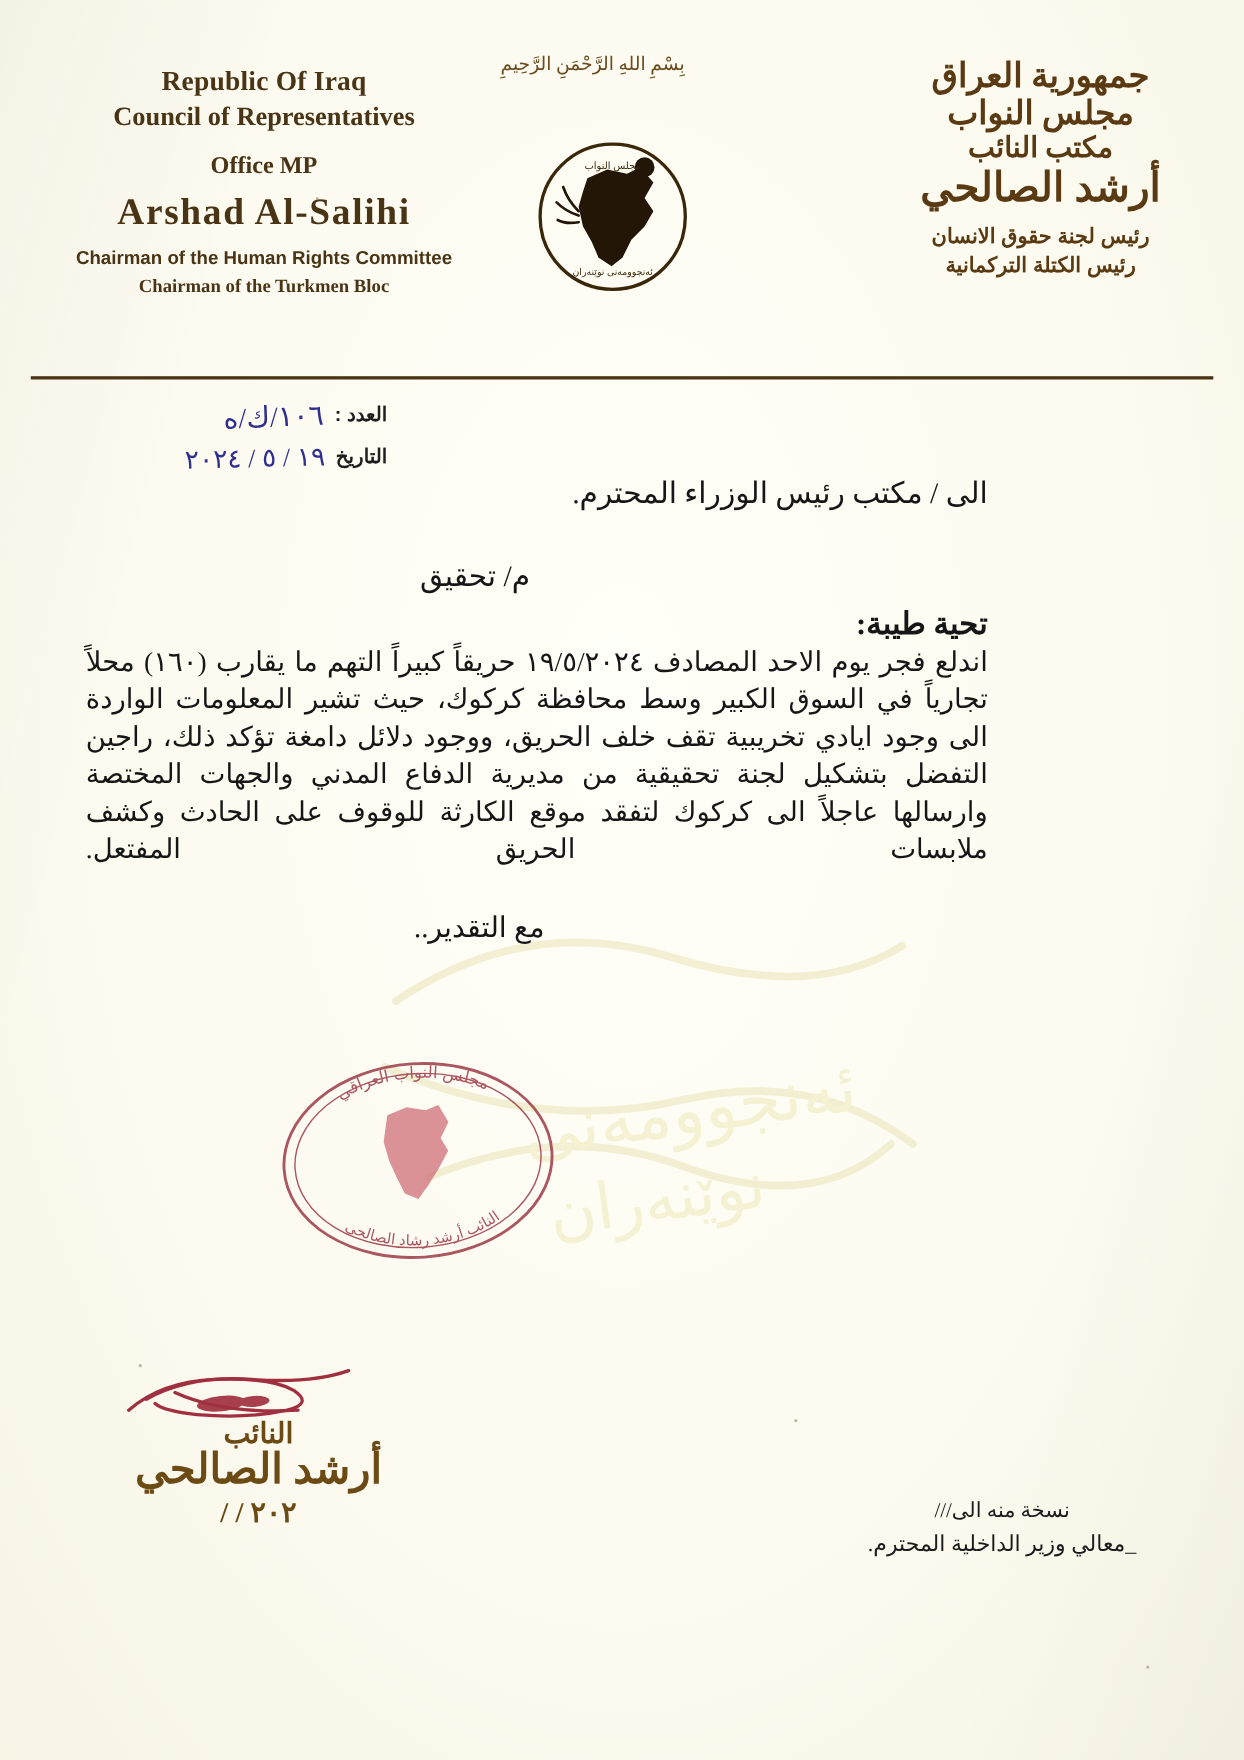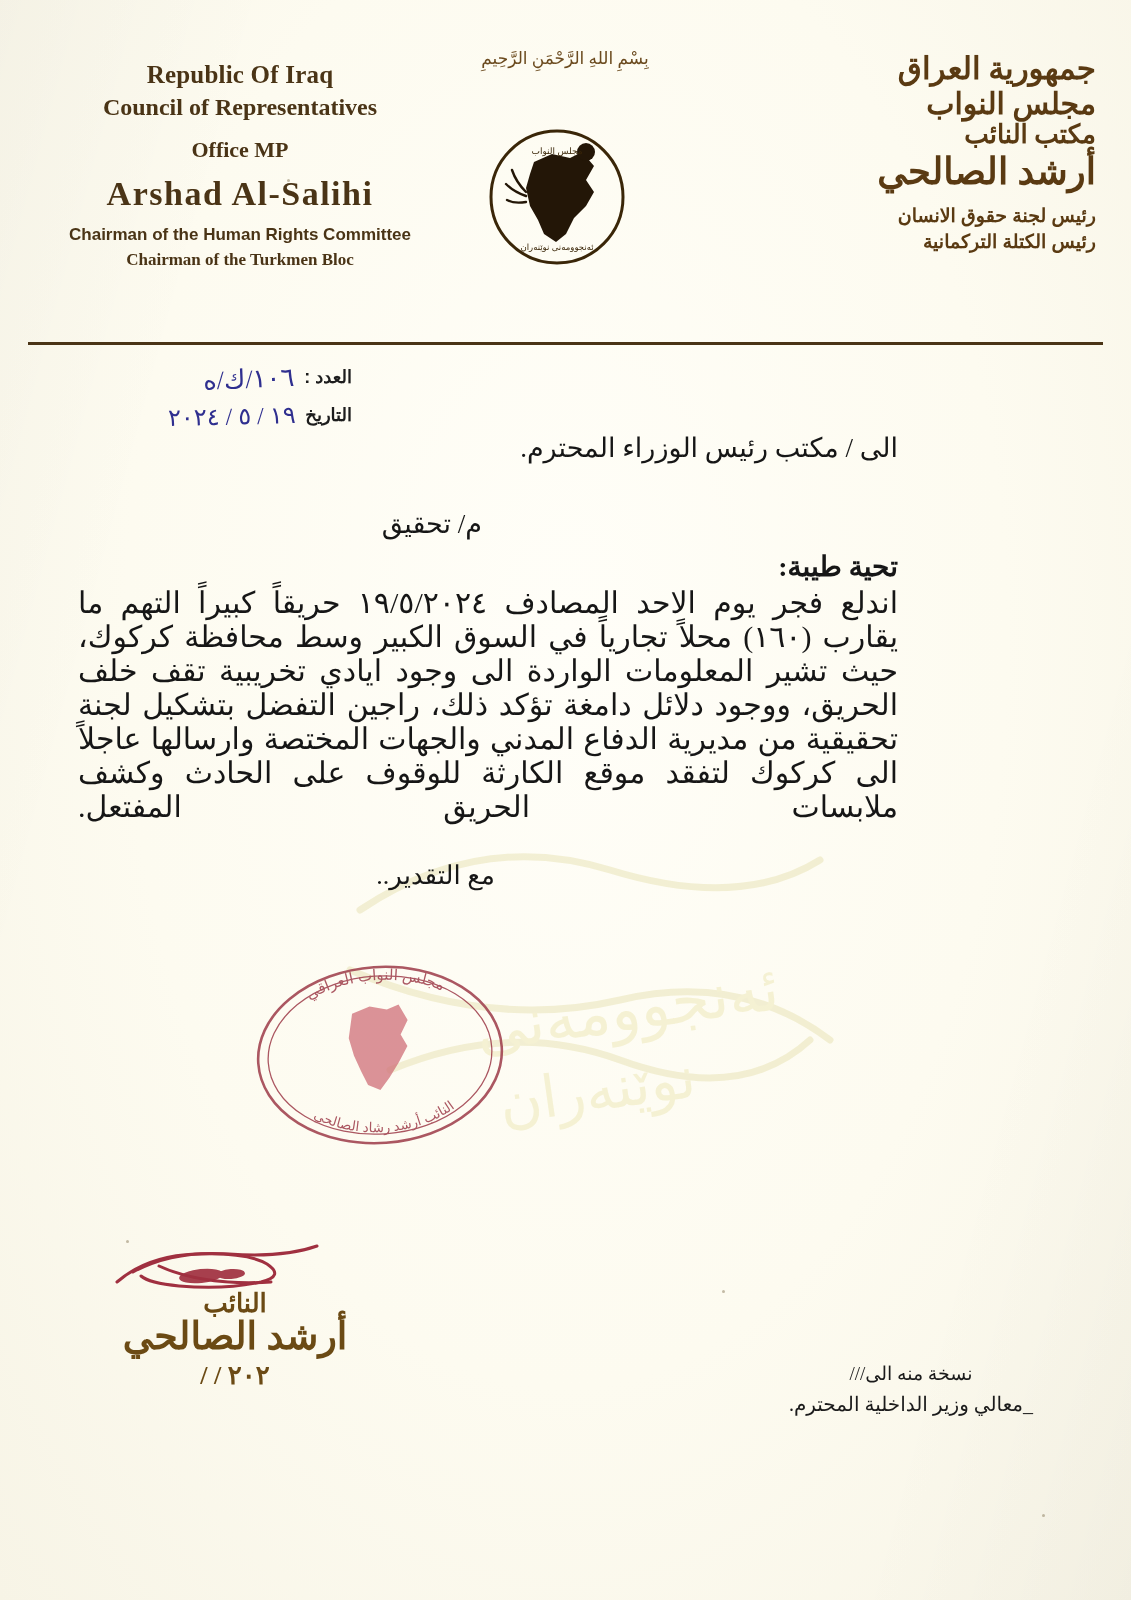--- a/index.html
+++ b/index.html
@@ -31,31 +31,31 @@
   }
   .hdr-en .l1{font-size:25px;font-weight:bold;letter-spacing:.2px;line-height:1.22;font-family:"Liberation Serif",serif;}
   .hdr-en .l2{font-size:24px;font-weight:bold;line-height:1.35;font-family:"Liberation Serif",serif;}
   .hdr-en .l3{font-size:22px;font-weight:bold;margin-top:14px;font-family:"Liberation Serif",serif;text-align:center;}
   .hdr-en .name{font-size:34px;font-weight:bold;letter-spacing:1.5px;margin-top:12px;font-family:"Liberation Serif",serif;}
   .hdr-en .l5{font-size:17px;font-weight:bold;margin-top:10px;line-height:1.45;font-family:"Liberation Sans",sans-serif;}
   .hdr-en .l6{font-size:17px;font-weight:bold;line-height:1.45;font-family:Liberation Serif, serif;}
 
   .hdr-ar{
     position:absolute;right:35px;top:52px;width:300px;
-    color:#5a3a12;direction:rtl;
+    text-align:center;color:#5a3a12;direction:rtl;
   }
   .hdr-ar .a1{font-size:31px;font-weight:bold;line-height:1.12;letter-spacing:-1px;}
   .hdr-ar .a2{font-size:30px;font-weight:bold;line-height:1.12;letter-spacing:-1px;}
   .hdr-ar .a3{font-size:26px;font-weight:bold;line-height:1.15;letter-spacing:-1px;}
   .hdr-ar .a4{font-size:37px;font-weight:bold;line-height:1.1;letter-spacing:-2px;margin-top:2px;}
   .hdr-ar .a5{font-size:19px;font-weight:bold;margin-top:10px;line-height:1.4;letter-spacing:.5px;font-family:"Liberation Sans",sans-serif;}
   .hdr-ar .a6{font-size:19px;font-weight:bold;line-height:1.4;letter-spacing:1.5px;font-family:"Liberation Sans",sans-serif;}
 
   .basmala{
-    position:absolute;left:455px;top:48px;width:220px;text-align:center;
+    position:absolute;left:455px;top:48px;width:220px;text-align:left;
     color:#6b4a1e;font-size:17px;direction:rtl;letter-spacing:-1px;
   }
 
   .emblem{
     position:absolute;left:482px;top:122px;width:150px;height:150px;
   }
   .emblem svg{display:block;}
 
   .hdr-rule{
     position:absolute;left:28px;top:342px;width:1075px;height:0;
@@ -87,28 +87,28 @@
   .subject{
     position:absolute;right:508px;top:508px;
     font-size:27px;color:#161616;font-weight:normal;
   }
   .greeting{
     position:absolute;right:92px;top:550px;
     font-size:28px;color:#161616;font-weight:bold;
   }
   .para{
     position:absolute;right:92px;top:586px;width:820px;
-    font-size:30px;line-height:34px;color:#161616;
+    font-size:25px;line-height:34px;color:#161616;
     text-align:justify;text-align-last:justify;
     word-spacing:1px;
   }
   .para p{margin:0;}
   .regards{
     position:absolute;right:495px;top:828px;
-    font-size:26px;color:#161616;letter-spacing:2px;margin-top:32px;
+    font-size:26px;color:#161616;letter-spacing:2px;
   }
 
   
   .watermark{
     position:absolute;left:330px;top:770px;width:520px;height:480px;
     opacity:.42;pointer-events:none;
   }
 
   
   .stamp{

